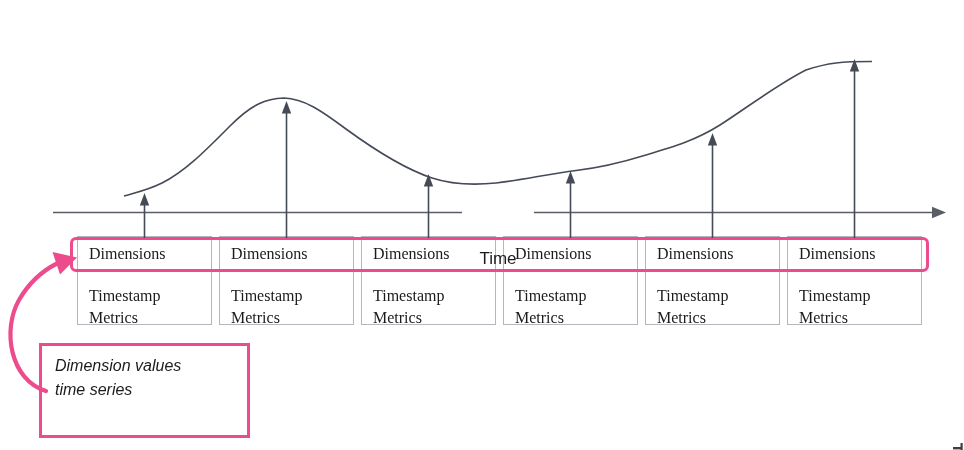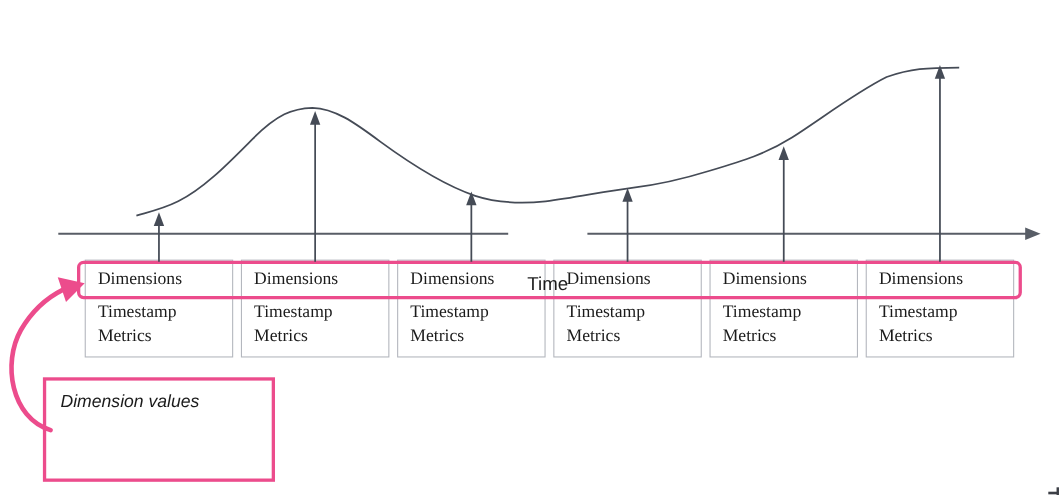--- a/index.html
+++ b/index.html
@@ -43,21 +43,21 @@
     padding-left: 11px;
     font-size: 16px;
   }
   .record-box .row-sub {
     display: block;
     height: 22px;
     line-height: 22px;
     padding-left: 11px;
     font-size: 16px;
   }
-  .record-box .row-sub.first { margin-top: 3px; }
+  .record-box .row-sub.first { margin-top: 15px; }
   #box-1 { left: 77px; }
   #box-2 { left: 219px; }
   #box-3 { left: 361px; }
   #box-4 { left: 503px; }
   #box-5 { left: 645px; }
   #box-6 { left: 787px; }
   
   #highlight-band {
     position: absolute;
     left: 70px;
@@ -183,15 +183,16 @@
     <span class="row-sub first">Timestamp</span>
     <span class="row-sub">Metrics</span>
   </div>
 
   <div id="highlight-band"></div>
 
   <div id="time-label">Time</div>
 
   <div id="callout-box">
     <span class="callout-line">Dimension values</span>
+    <span class="callout-line">time series</span>
   </div>
 
 </div>
 
 </body></html>

